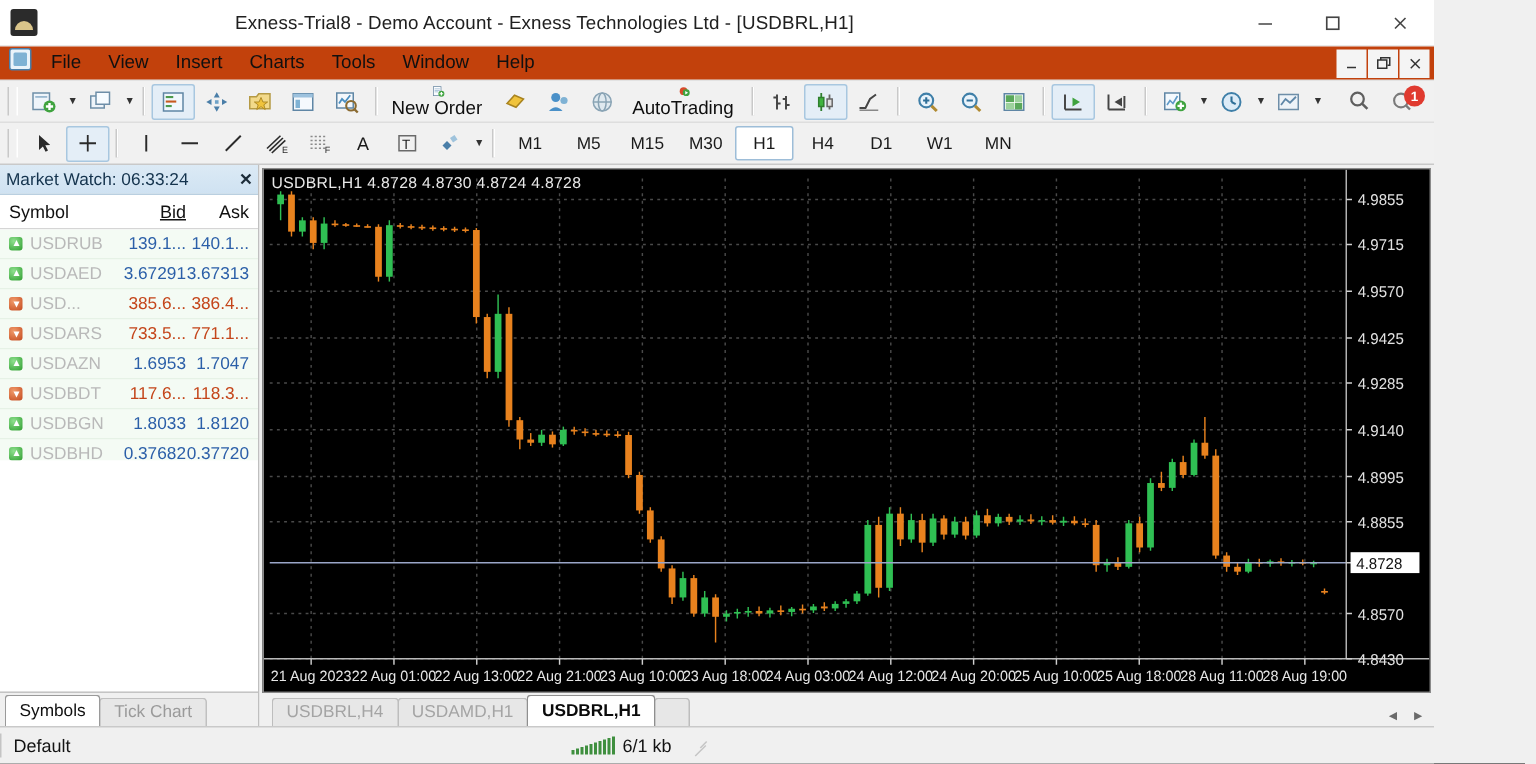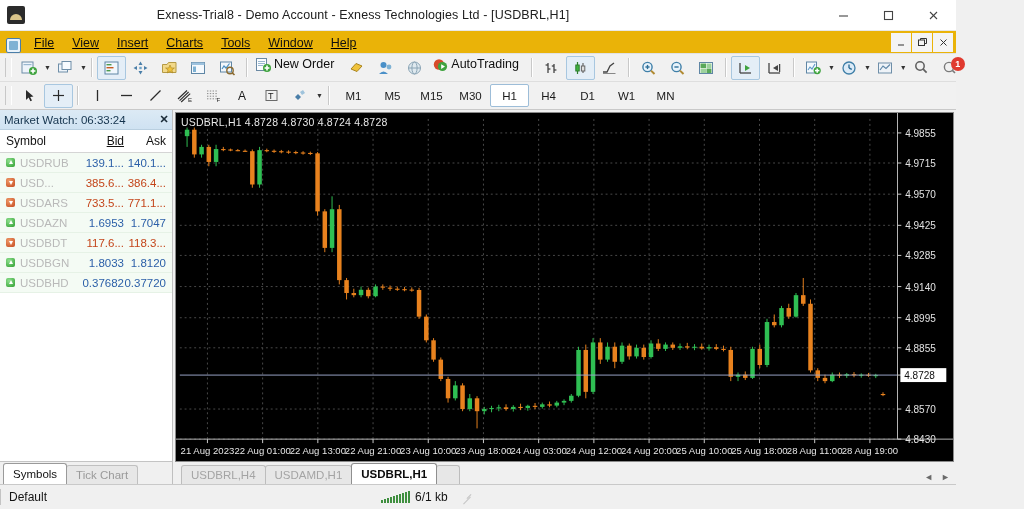--- a/index.html
+++ b/index.html
@@ -15,37 +15,37 @@
   
   .titlebar{height:30px;background:#ffffff;display:flex;align-items:center;flex:0 0 30px;border-bottom:1px solid #e8e8e8;}
   .titlebar .app-icon{width:18px;height:18px;margin-left:7px;background:#2b2b2b;border-radius:2px;position:relative;flex:0 0 18px;}
   .titlebar .app-icon:after{content:"";position:absolute;left:3px;bottom:4px;width:12px;height:6px;background:#d9c48a;border-radius:6px 6px 0 0;}
   .titlebar .title{flex:1;text-align:center;font-size:12.5px;color:#202020;letter-spacing:.1px;padding-right:120px;}
   .wbtns{display:flex;height:30px;}
   .wbtn{width:45px;height:30px;display:flex;align-items:center;justify-content:center;color:#404040;font-size:12px;}
   .wbtn svg{display:block;}
 
   
-  .menubar{height:22px;background:#eab308;display:flex;align-items:flex-end;flex:0 0 22px;border-bottom:1px solid #e2e2e2;position:relative;text-decoration:underline;}
+  .menubar{height:22px;background:#c2410c;display:flex;align-items:flex-start;flex:0 0 22px;border-bottom:1px solid #e2e2e2;position:relative;}
   .menu-appicon{width:16px;height:16px;margin:0 4px 0 5px;flex:0 0 16px;position:relative;}
   .menu-appicon .sq{position:absolute;left:1px;top:1px;width:13px;height:13px;border:1.5px solid #4a7ea8;background:#eaf3fa;border-radius:2px;}
   .menu-appicon .sq2{position:absolute;left:4px;top:4px;width:9px;height:9px;background:#7fb2d4;border-radius:1px;}
   .menuitem{padding:3px 9px;color:#101010;font-size:12.5px;cursor:default;}
   .mdi-btns{position:absolute;right:3px;top:2px;display:flex;gap:1px;}
   .mdi-btn{width:18px;height:17px;display:flex;align-items:center;justify-content:center;color:#333;font-size:10px;background:#f4f4f4;border:1px solid transparent;}
 
   
   .toolbar{height:27px;background:#f1f1f1;display:flex;align-items:center;flex:0 0 27px;border-bottom:1px solid #dedede;padding-left:2px;}
   .tb-grip{width:5px;height:19px;margin:0 3px;border-left:1px solid #c8c8c8;border-right:1px solid #ffffff;flex:0 0 5px;}
   .tb-sep{width:1px;height:19px;background:#c9c9c9;margin:0 4px;flex:0 0 1px;border-right:1px solid #fff;}
   .tb-btn{height:22px;min-width:23px;display:flex;align-items:center;justify-content:center;padding:0 2px;border:1px solid transparent;border-radius:2px;}
   .tb-btn.active{border:1px solid #a8c7e0;background:#e4eef7;}
   .tb-caret{width:9px;display:flex;align-items:center;justify-content:center;color:#333;font-size:7px;}
   .tb-text{font-size:12.5px;color:#0e0e0e;padding:0 5px 0 2px;white-space:nowrap;}
-  .tb-btn-lbl{height:22px;display:flex;padding:0 2px;border:1px solid transparent;border-radius:2px;}
+  .tb-btn-lbl{height:22px;display:flex;align-items:center;padding:0 2px;border:1px solid transparent;border-radius:2px;flex-direction:column;}
   .tb-spacer{flex:1;}
 
   
   .toolbar2{height:27px;background:#f1f1f1;display:flex;align-items:center;flex:0 0 27px;border-bottom:1px solid #c9c9c9;padding-left:2px;}
   .tf-btn{height:21px;min-width:29px;display:flex;align-items:center;justify-content:center;font-size:11.5px;color:#1a1a1a;border:1px solid transparent;border-radius:2px;padding:0 4px;}
   .tf-btn.sel{border:1px solid #9dbdd8;background:#ffffff;}
 
   
   .workarea{flex:1;display:flex;min-height:0;background:#f0f0f0;}
 
@@ -471,20 +471,28 @@
         <div class="c3">Ask</div>
       </div>
       <div class="mw-rows" id="mw-rows">
           <div class="mw-row">
             <div class="sym">
               <span class="arrow up"></span>
               <span>USDRUB</span>
             </div>
             <div class="bid px-up">139.1...</div>
             <div class="ask px-up">140.1...</div>
+          </div>
+          <div class="mw-row">
+            <div class="sym">
+              <span class="arrow up"></span>
+              <span>USDAED</span>
+            </div>
+            <div class="bid px-up">3.67291</div>
+            <div class="ask px-up">3.67313</div>
           </div>
           <div class="mw-row">
             <div class="sym">
               <span class="arrow down"></span>
               <span>USD...</span>
             </div>
             <div class="bid px-dn">385.6...</div>
             <div class="ask px-dn">386.4...</div>
           </div>
           <div class="mw-row">

